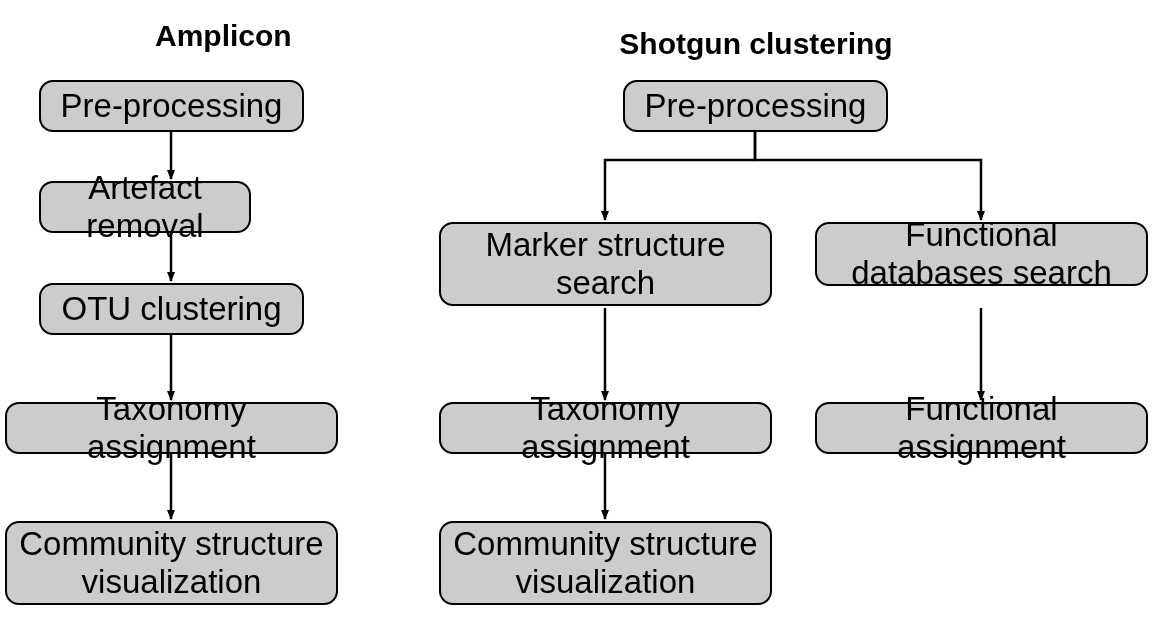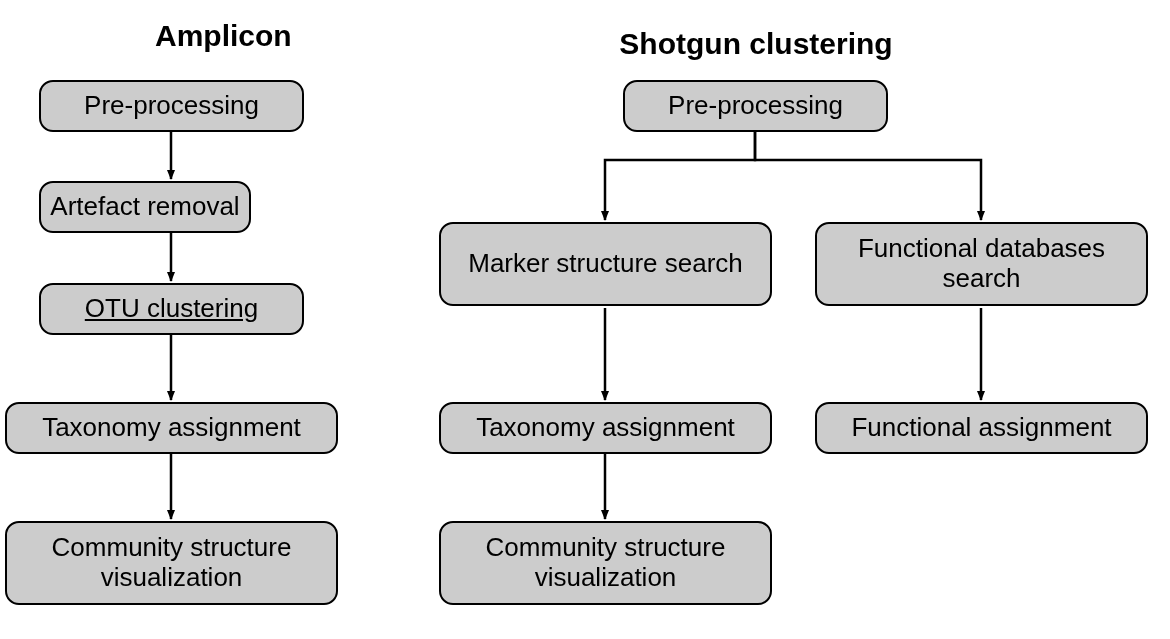--- a/index.html
+++ b/index.html
@@ -19,21 +19,21 @@
   }
   .node {
     position: absolute;
     background: #cccccc;
     border: 2px solid #000;
     border-radius: 14px;
     display: flex;
     align-items: center;
     justify-content: center;
     text-align: center;
-    font-size: 26px;
+    font-size: 33px;
     line-height: 1.15;
     padding: 0 8px;
     color: #000;
   }
   svg.arrows {
     position: absolute;
     left: 0; top: 0;
     width: 1170px; height: 639px;
     pointer-events: none;
   }
@@ -61,22 +61,22 @@
   <line x1="981" y1="308" x2="981" y2="400" stroke="#000" stroke-width="2.5" marker-end="url(#arrowhead)"></line>
 
   <line x1="605" y1="453" x2="605" y2="519" stroke="#000" stroke-width="2.5" marker-end="url(#arrowhead)"></line>
 </svg>
 
 <div class="heading" style="left:107px; top:19px; width:130px;margin-left:48px;">Amplicon</div>
 <div class="heading" style="left:591px; top:27px; width:330px;">Shotgun clustering</div>
 
 <div class="node" style="left:39px; top:80px; width:265px; height:52px;">Pre-processing</div>
 <div class="node" style="left:39px; top:181px; width:212px; height:52px;">Artefact removal</div>
-<div class="node" style="left:39px; top:283px; width:265px; height:52px;text-decoration:underline;">OTU clustering</div>
+<div class="node" style="left:39px; top:283px; width:265px; height:52px;">OTU clustering</div>
 <div class="node" style="left:5px; top:402px; width:333px; height:52px;">Taxonomy assignment</div>
 <div class="node" style="left:5px; top:521px; width:333px; height:84px;">Community structure visualization</div>
 
 <div class="node" style="left:623px; top:80px; width:265px; height:52px;">Pre-processing</div>
 <div class="node" style="left:439px; top:222px; width:333px; height:84px;">Marker structure search</div>
-<div class="node" style="left:815px; top:222px; width:333px; height:84px;">Functional databases search</div>
+<div class="node" style="left:815px; top:222px; width:333px; height:64px;">Functional databases search</div>
 <div class="node" style="left:439px; top:402px; width:333px; height:52px;">Taxonomy assignment</div>
 <div class="node" style="left:815px; top:402px; width:333px; height:52px;">Functional assignment</div>
 <div class="node" style="left:439px; top:521px; width:333px; height:84px;">Community structure visualization</div>
 
 </body></html>

